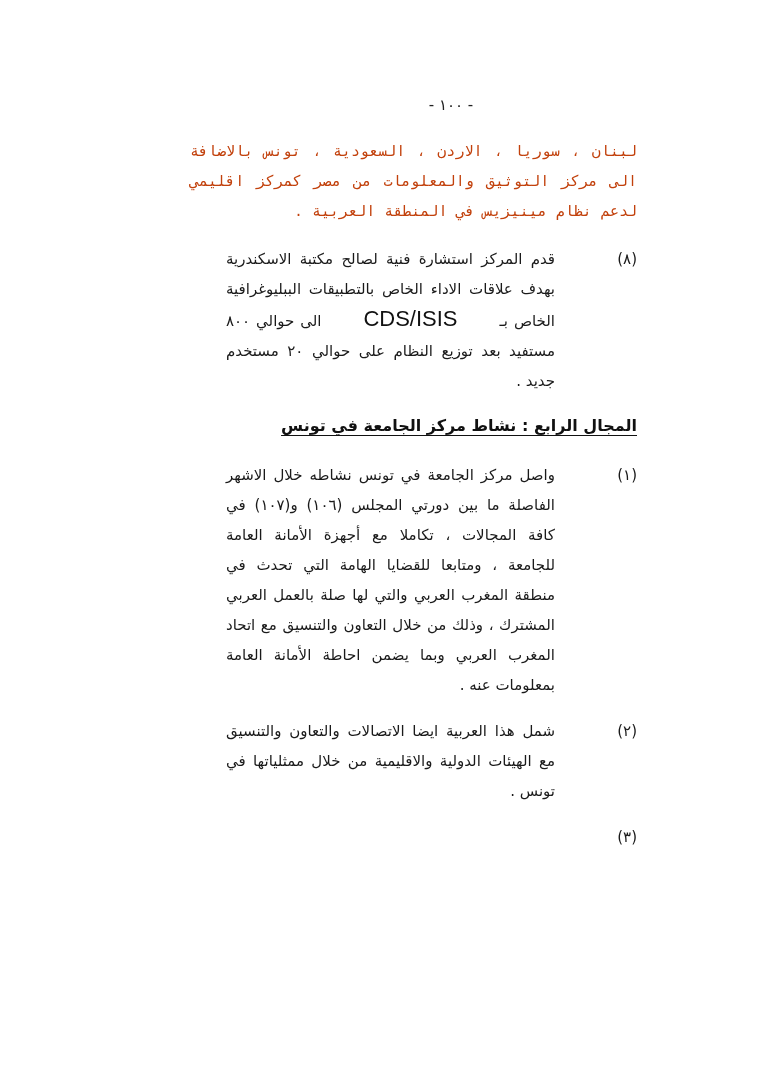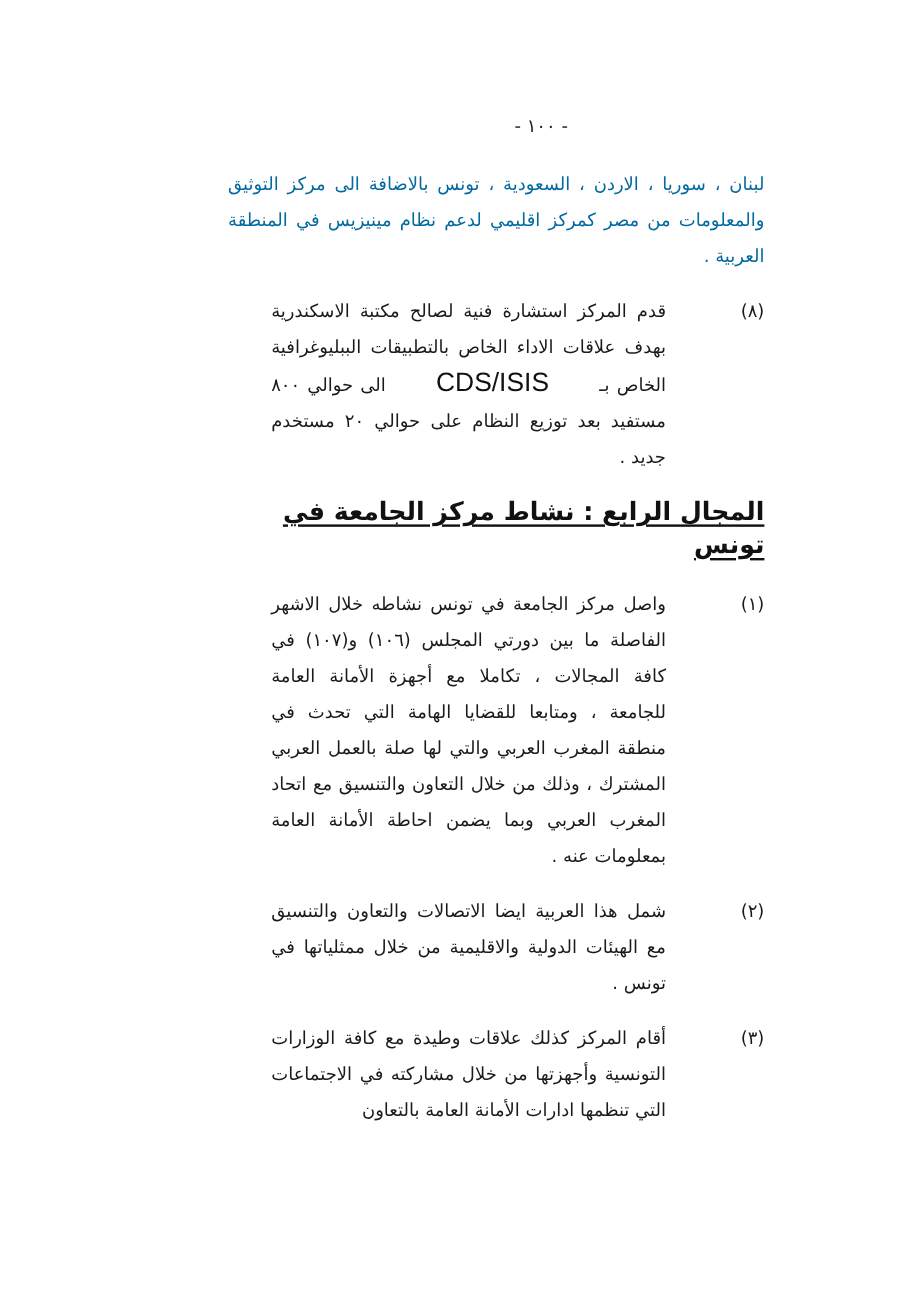--- a/index.html
+++ b/index.html
@@ -32,21 +32,22 @@
       top: 138px;
       right: 157px;
       width: 447px;
       direction: rtl;
     }
     .para {
       margin: 0 0 16px 0;
       font-size: 15px;
       line-height: 30px;
       text-align: justify;
-      color: #0369a1;
+      color: #c2410c;
+      font-family: Liberation Mono, monospace;
     }
     .item {
       display: flex;
       margin: 0 0 16px 0;
     }
     .item-marker {
       flex: 0 0 46px;
       font-size: 15px;
       line-height: 30px;
       text-align: right;
@@ -59,21 +60,21 @@
       text-align: justify;
       color: #1a1a1a;
     }
     .heading-row {
       text-align: right;
       margin: 8px 0 20px 0;
     }
     .heading {
       display: inline-block;
       font-weight: bold;
-      font-size: 21px;
+      font-size: 16px;
       line-height: 28px;
       text-decoration: underline;
       text-underline-offset: 4px;
       color: #111;
     }
     .latin {
       direction: ltr;
       unicode-bidi: isolate;
       font-size: 22px;
       font-family: "Liberation Sans", sans-serif;
@@ -105,17 +106,16 @@
       <span class="item-body">واصل مركز الجامعة في تونس نشاطه خلال الاشهر الفاصلة ما بين دورتي المجلس (١٠٦) و(١٠٧) في كافة المجالات ، تكاملا مع أجهزة الأمانة العامة للجامعة ، ومتابعا للقضايا الهامة التي تحدث في منطقة المغرب العربي والتي لها صلة بالعمل العربي المشترك ، وذلك من خلال التعاون والتنسيق مع اتحاد المغرب العربي وبما يضمن احاطة الأمانة العامة بمعلومات عنه .</span>
     </div>
 
     <div class="item">
       <span class="item-marker">(٢)</span>
       <span class="item-body">شمل هذا العربية ايضا الاتصالات والتعاون والتنسيق مع الهيئات الدولية والاقليمية من خلال ممثلياتها في تونس .</span>
     </div>
 
     <div class="item">
       <span class="item-marker">(٣)</span>
-      <span class="item-body">أقام المركز كذلك علاقات وطيدة مع كافة الوزارات التونسية وأجهزتها من خلال مشاركته في الاجتماعات التي تنظمها ادارات الأمانة العامة بالتعاون</span>
     </div>
 
   </div>
 </div>
 
 </body></html>

